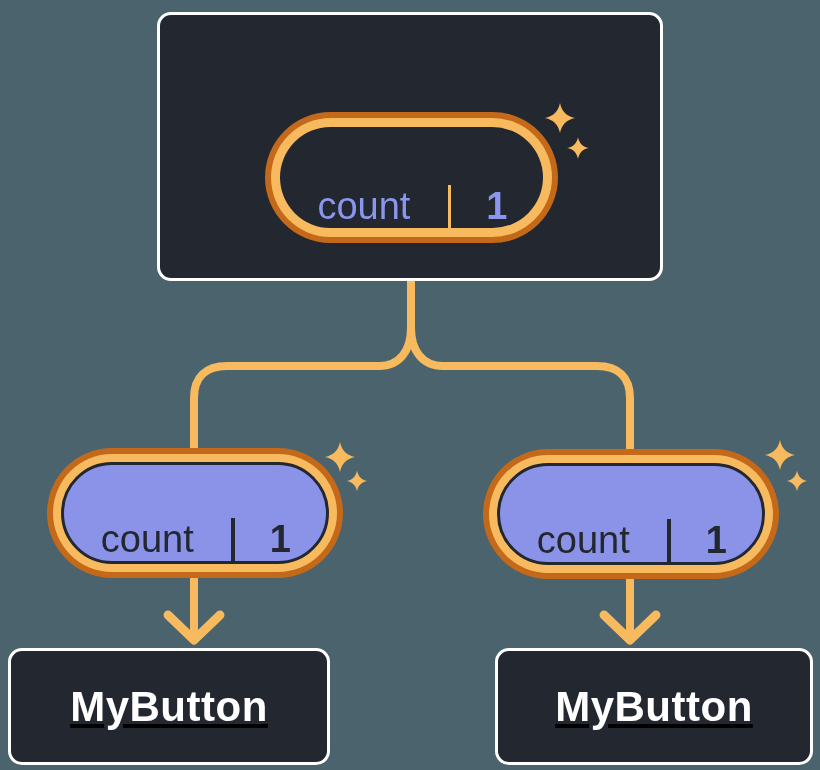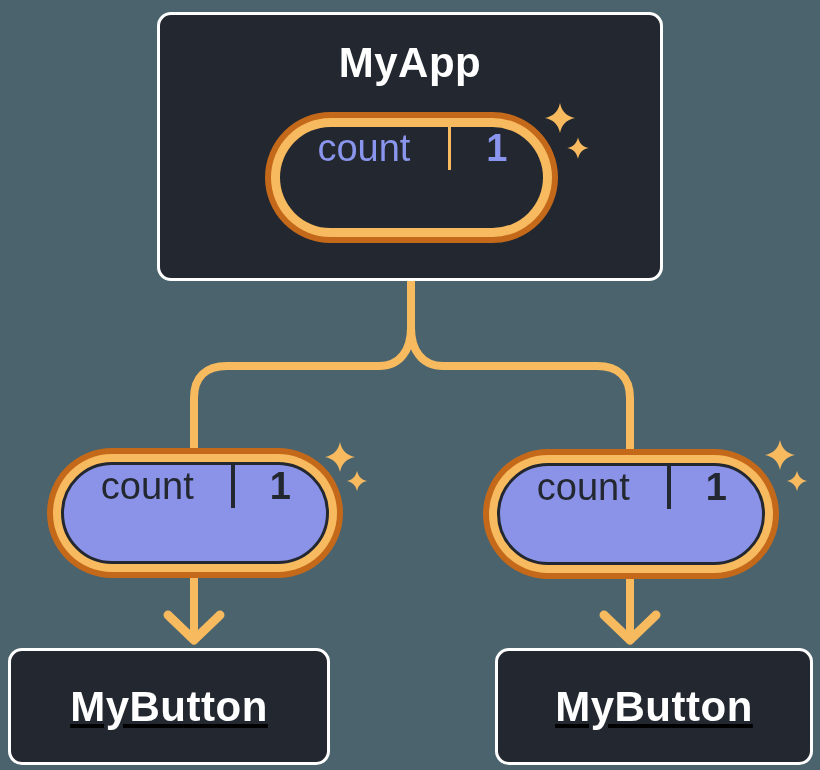--- a/index.html
+++ b/index.html
@@ -42,21 +42,21 @@
   .pill-mid{
     background:#F8BA5E;
     border-radius:999px;
     height:100%;
     box-sizing:border-box;
   }
   .pill-inner{
     border-radius:999px;
     height:100%;
     display:flex;
-    align-items:flex-start;
+    align-items:flex-end;
     overflow:hidden;
     box-sizing:border-box;
   }
   .pill-label,.pill-value{
     display:flex;align-items:center;justify-content:center;
     font-size:38px;
   }
   .pill-label{flex:1.82;}
   .pill-value{flex:1;font-weight:700;}
   
@@ -88,21 +88,20 @@
       <path d="M411 282 L411 328 C411 350 400 366 379 366 L227 366 C206 366 194 377 194 398 L194 452"></path>
       <path d="M411 282 L411 328 C411 350 422 366 443 366 L597 366 C618 366 630 377 630 398 L630 452"></path>
       <path d="M194 578 L194 636"></path>
       <path stroke-width="9" d="M168 615 L194 640 L220 615"></path>
       <path d="M630 578 L630 636"></path>
       <path stroke-width="9" d="M604 615 L630 640 L656 615"></path>
     </g>
   </svg>
 
   <div class="node node-myapp">
-    <div class="node-title myapp-title">MyApp</div>
     <div class="pill-outer pill-state">
       <div class="pill-mid">
         <div class="pill-inner">
           <span class="pill-label">count</span>
           <span class="pill-value">1</span>
         </div>
       </div>
     </div>
   </div>
 

